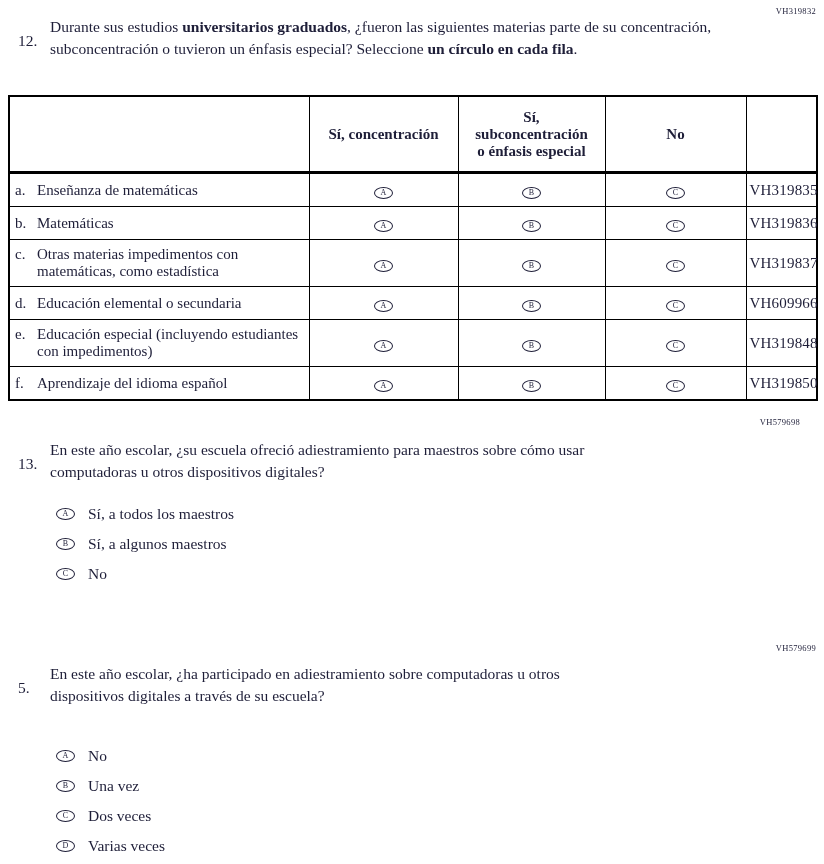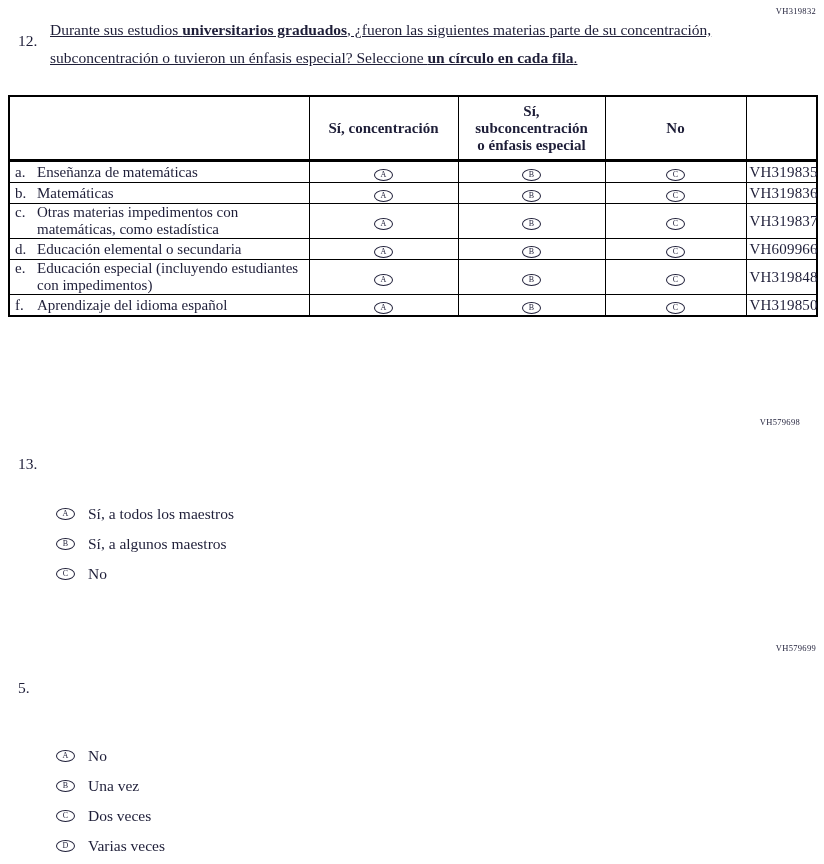--- a/index.html
+++ b/index.html
@@ -6,30 +6,30 @@
   body{
     width:824px;height:864px;position:relative;background:#ffffff;
     color:#1e1e38;font-family:"Liberation Serif", serif;font-size:15.5px;
     overflow:hidden;
   }
   .code{
     position:absolute;font-size:8.5px;letter-spacing:.3px;color:#1e1e38;
   }
   .question{position:absolute;display:flex;align-items:flex-start;}
   .qnum{font-weight:normal;width:24px;margin-right:8px;flex:none;margin-top:16px;}
-  .qtext{line-height:28px;text-decoration:underline;}
+  .qtext{line-height:22px;}
   .b{font-weight:bold;}
 
   table.grid{
     position:absolute;border-collapse:collapse;table-layout:fixed;
     border:2px solid #000;
   }
   table.grid th, table.grid td{
     border:1.5px solid #000;
-    padding:0 3px;
+    padding:6px 3px;
     line-height:17px;
     font-size:15px;
   }
   table.grid thead th{
     border-bottom:3px solid #000;
     font-weight:bold;text-align:center;vertical-align:middle;
     height:62px;
   }
   .prewrap{white-space:pre-line;}
   td.ctr{text-align:center;vertical-align:middle;}
@@ -153,20 +153,21 @@
       <td class="ctr"><span class="bubble">C</span></td>
       <td class="idc">VH319850</td>
     </tr>
   </tbody>
 </table>
 
 <div class="code" style="top:417px;right:24px;">VH579698</div>
 
 <div class="question" style="top:439px;left:18px;width:700px;">
   <span class="qnum">13.</span>
+  <div class="qtext" style="width:585px;">En este año escolar, ¿su escuela ofreció adiestramiento para maestros sobre cómo usar computadoras u otros dispositivos digitales?</div>
 </div>
 
 <div class="opts" style="top:499px;left:56px;">
   <div class="opt">
     <span class="bubble">A</span>
     <span class="olabel">Sí, a todos los maestros</span>
   </div>
   <div class="opt">
     <span class="bubble">B</span>
     <span class="olabel">Sí, a algunos maestros</span>
@@ -174,20 +175,21 @@
   <div class="opt">
     <span class="bubble">C</span>
     <span class="olabel">No</span>
   </div>
 </div>
 
 <div class="code" style="top:643px;right:8px;">VH579699</div>
 
 <div class="question" style="top:663px;left:18px;width:700px;">
   <span class="qnum">5.</span>
+  <div class="qtext" style="width:585px;">En este año escolar, ¿ha participado en adiestramiento sobre computadoras u otros dispositivos digitales a través de su escuela?</div>
 </div>
 
 <div class="opts" style="top:741px;left:56px;">
   <div class="opt">
     <span class="bubble">A</span>
     <span class="olabel">No</span>
   </div>
   <div class="opt">
     <span class="bubble">B</span>
     <span class="olabel">Una vez</span>

